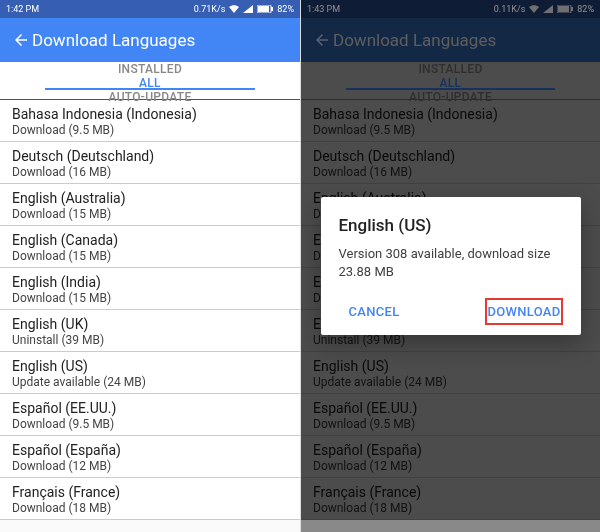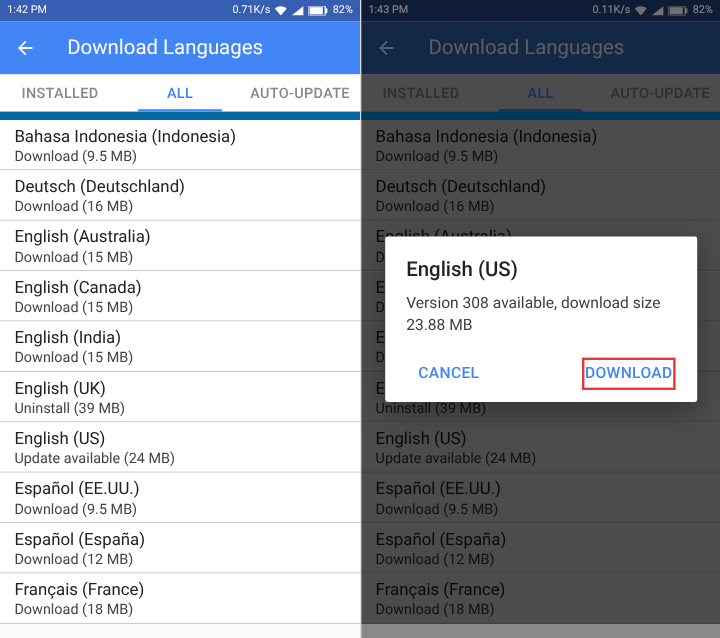--- a/index.html
+++ b/index.html
@@ -1,24 +1,24 @@
 <!DOCTYPE html>
 <html><head>
 <meta charset="utf-8">
 <style>
 * { margin: 0; padding: 0; box-sizing: border-box; font-family: Roboto, Arial, sans-serif; }
 body { display: flex; width: 600px; height: 532px; background: #fff; }
 .screen { width: 300px; height: 532px; position: relative; overflow: hidden; background: #fafafa; }
 .screen + .screen { border-left: 1px solid #ddd; }
 .statusbar { height: 18px; background: #365eb3; color: #fff; display: flex; align-items: center; justify-content: space-between; font-size: 9px; padding: 0 6px; }
 .statusbar .right { display: flex; align-items: center; gap: 4px; }
-.appbar { height: 44px; background: #4285f4; color: #fff; display: flex; align-items: center; padding: 0 12px; gap: 26px; }
+.appbar { height: 44px; background: #4285f4; color: #fff; display: flex; align-items: center; padding: 0 12px; gap: 2px; }
 .back-arrow { width: 18px; height: 18px; }
 .appbar-title { font-size: 17px; font-weight: 400; }
-.tabs { height: 38px; display: flex; background: #fff; border-bottom: 7px solid #0369a1; }
+.tabs { height: 38px; display: flex; background: #fff; border-bottom: 1px solid #0369a1; flex-direction: column; }
 .tab { flex: 1; display: flex; align-items: center; justify-content: center; font-size: 12px; color: #888; font-weight: 500; letter-spacing: 0.3px; position: relative; }
 .tab.active { color: #4285f4; }
 .tab.active::after { content: ''; position: absolute; bottom: 0; left: 15%; right: 15%; height: 2px; background: #4285f4; }
 .list { overflow: hidden; }
 .item { padding: 6px 12px 4px; border-bottom: 1px solid #ccc; background: #fff; }
 .item-name { font-size: 14px; color: #222; margin-bottom: 1px; }
 .item-sub { font-size: 12px; color: #444; }
 .overlay { position: absolute; inset: 0; background: rgba(0,0,0,0.45); display: flex; align-items: center; justify-content: center; }
 .dialog { background: #fff; width: 260px; padding: 18px 18px 10px; border-radius: 2px; box-shadow: 0 8px 24px rgba(0,0,0,0.3); }
 .dialog-title { font-size: 17px; font-weight: 500; color: #222; margin-bottom: 10px; }

